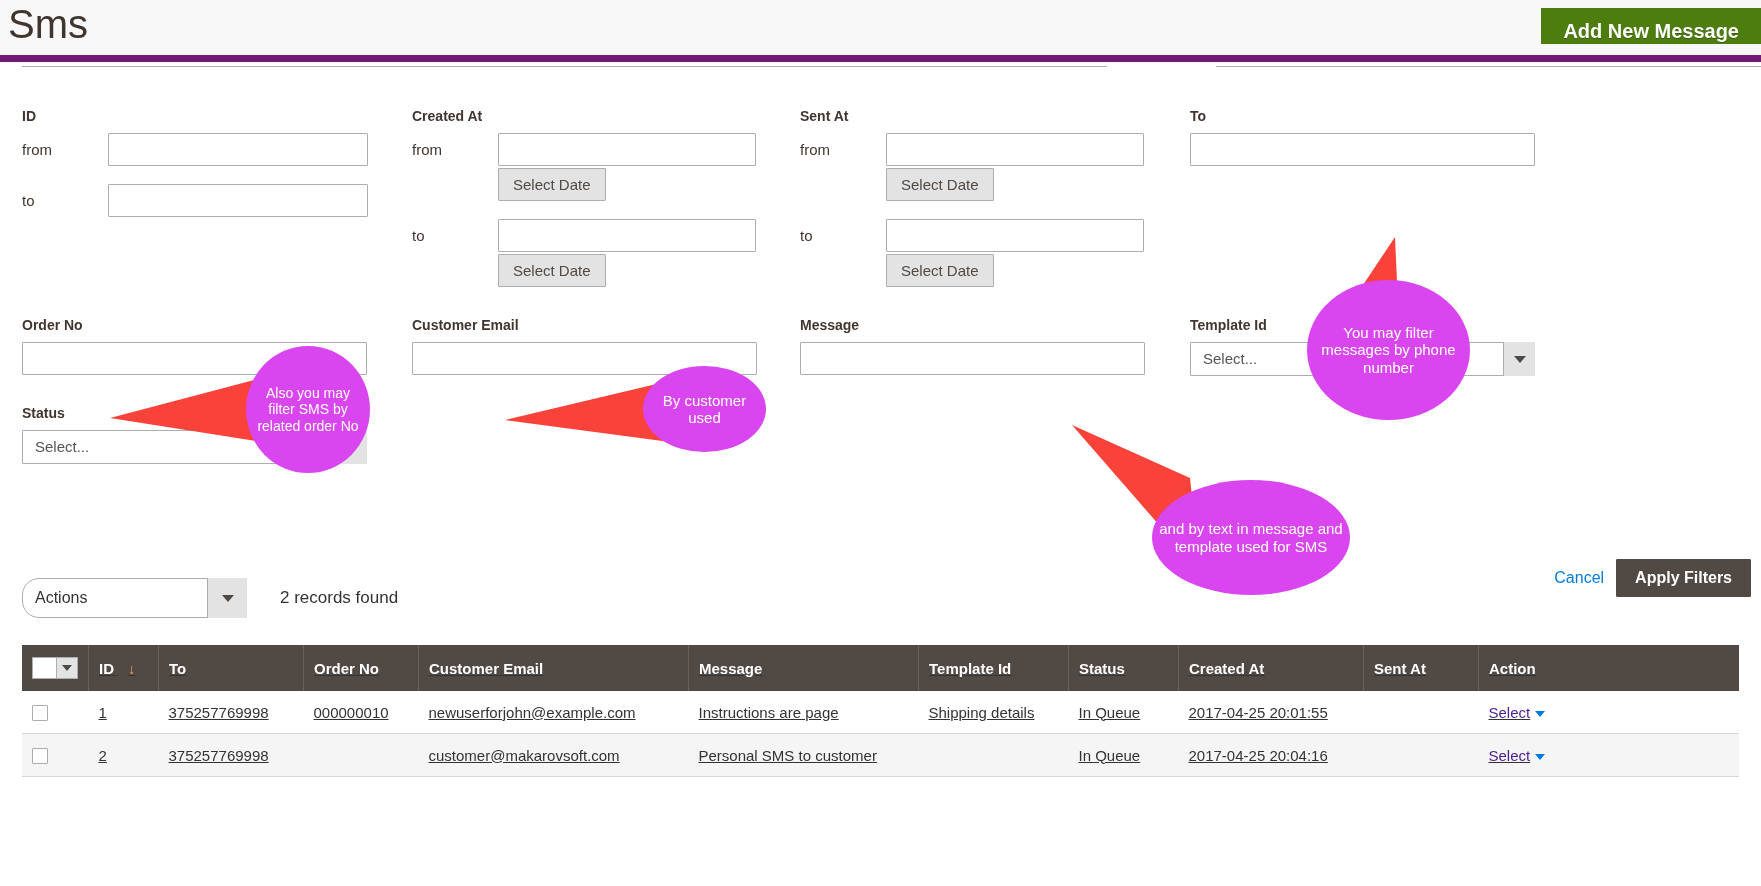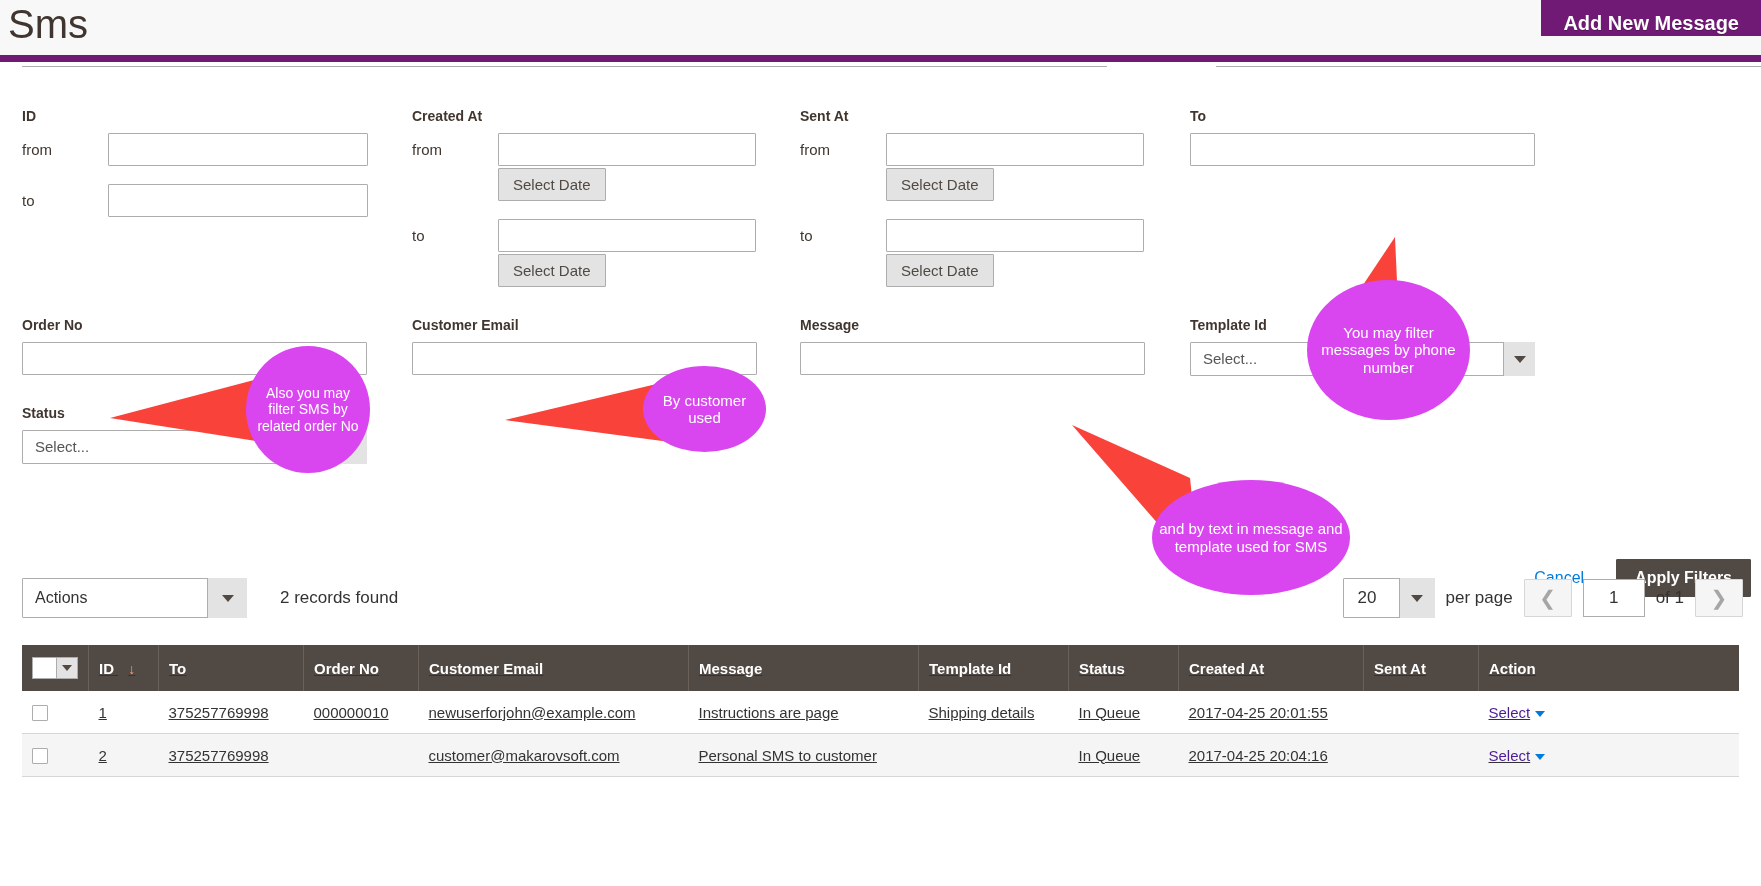--- a/index.html
+++ b/index.html
@@ -25,24 +25,24 @@
     position:absolute;
     left:8px; top:2px;
     font-size:40px;
     font-weight:300;
     color:#41362f;
     letter-spacing:0px;
     font-family:"Liberation Sans", sans-serif;
   }
   .add-btn{
     position:absolute;
-    right:0px; top:0px;
+    right:0px; top:8px;
     height:36px;
     padding:0 22px;
-    background:#701a75;
+    background:#4d7c0f;
     color:#ffffff;
     border:none;
     font-size:20px;
     font-weight:bold;
     font-family:"Liberation Sans", sans-serif;
     cursor:pointer;
     line-height:46px;
     text-shadow:0 1px 0 rgba(0,0,0,.25);
   }
 
@@ -148,21 +148,21 @@
     border-top:7px solid #514943;
   }
 
   
   .filter-actions{
     position:absolute;
     right:10px;
     top:487px;
     display:flex;
     align-items:center;
-    gap:32px;
+    gap:12px;
   }
   .link-cancel{
     color:#007bdb;
     font-size:16px;
     text-decoration:none;
     cursor:pointer;
   }
   .btn-apply{
     background:#514943;
     color:#fff;
@@ -180,21 +180,21 @@
   .grid-toolbar{
     position:absolute;
     top:578px; left:0; right:0;
     height:50px;
   }
   .actions-select{
     position:absolute; left:22px; top:0;
     width:225px; height:40px;
   }
   .actions-select .selbox{
-    height:40px; line-height:38px; padding-right:52px; font-size:16px; color:#333;
+    height:40px; line-height:38px; padding-right:52px; font-size:16px; color:#333;border-radius:17px;
   }
   .actions-select .arrow{ width:40px; height:40px; }
 
   .records-found{
     position:absolute;
     left:280px; top:10px;
     font-size:17px;
     color:#333;
   }
 
@@ -417,37 +417,20 @@
 <div class="grid-toolbar">
   <div class="selwrap actions-select">
     <div class="selbox">Actions</div>
     <div class="arrow">
         <span class="caret"></span>
       </div>
   </div>
 
   <div class="records-found">2 records found</div>
 
-  <div class="pager">
-    <div class="selwrap pp-select">
-      <div class="selbox">20</div>
-      <div class="arrow">
-          <span class="caret"></span>
-        </div>
-    </div>
-    <span class="per-page-label">per page</span>
-    <div class="pg-btn">
-      <span>❮</span>
-    </div>
-    <input class="pg-input" type="text" value="1" style="">
-    <span class="pg-of">of 1</span>
-    <div class="pg-btn">
-      <span>❯</span>
-    </div>
-  </div>
 </div>
 
 <table class="grid">
   <thead>
     <tr>
       <th class="th-cb">
         <span class="hdr-cb-wrap">
           <span class="hdr-cb"></span>
           <span class="hdr-cb-arrow">
               <span class="caret"></span>

